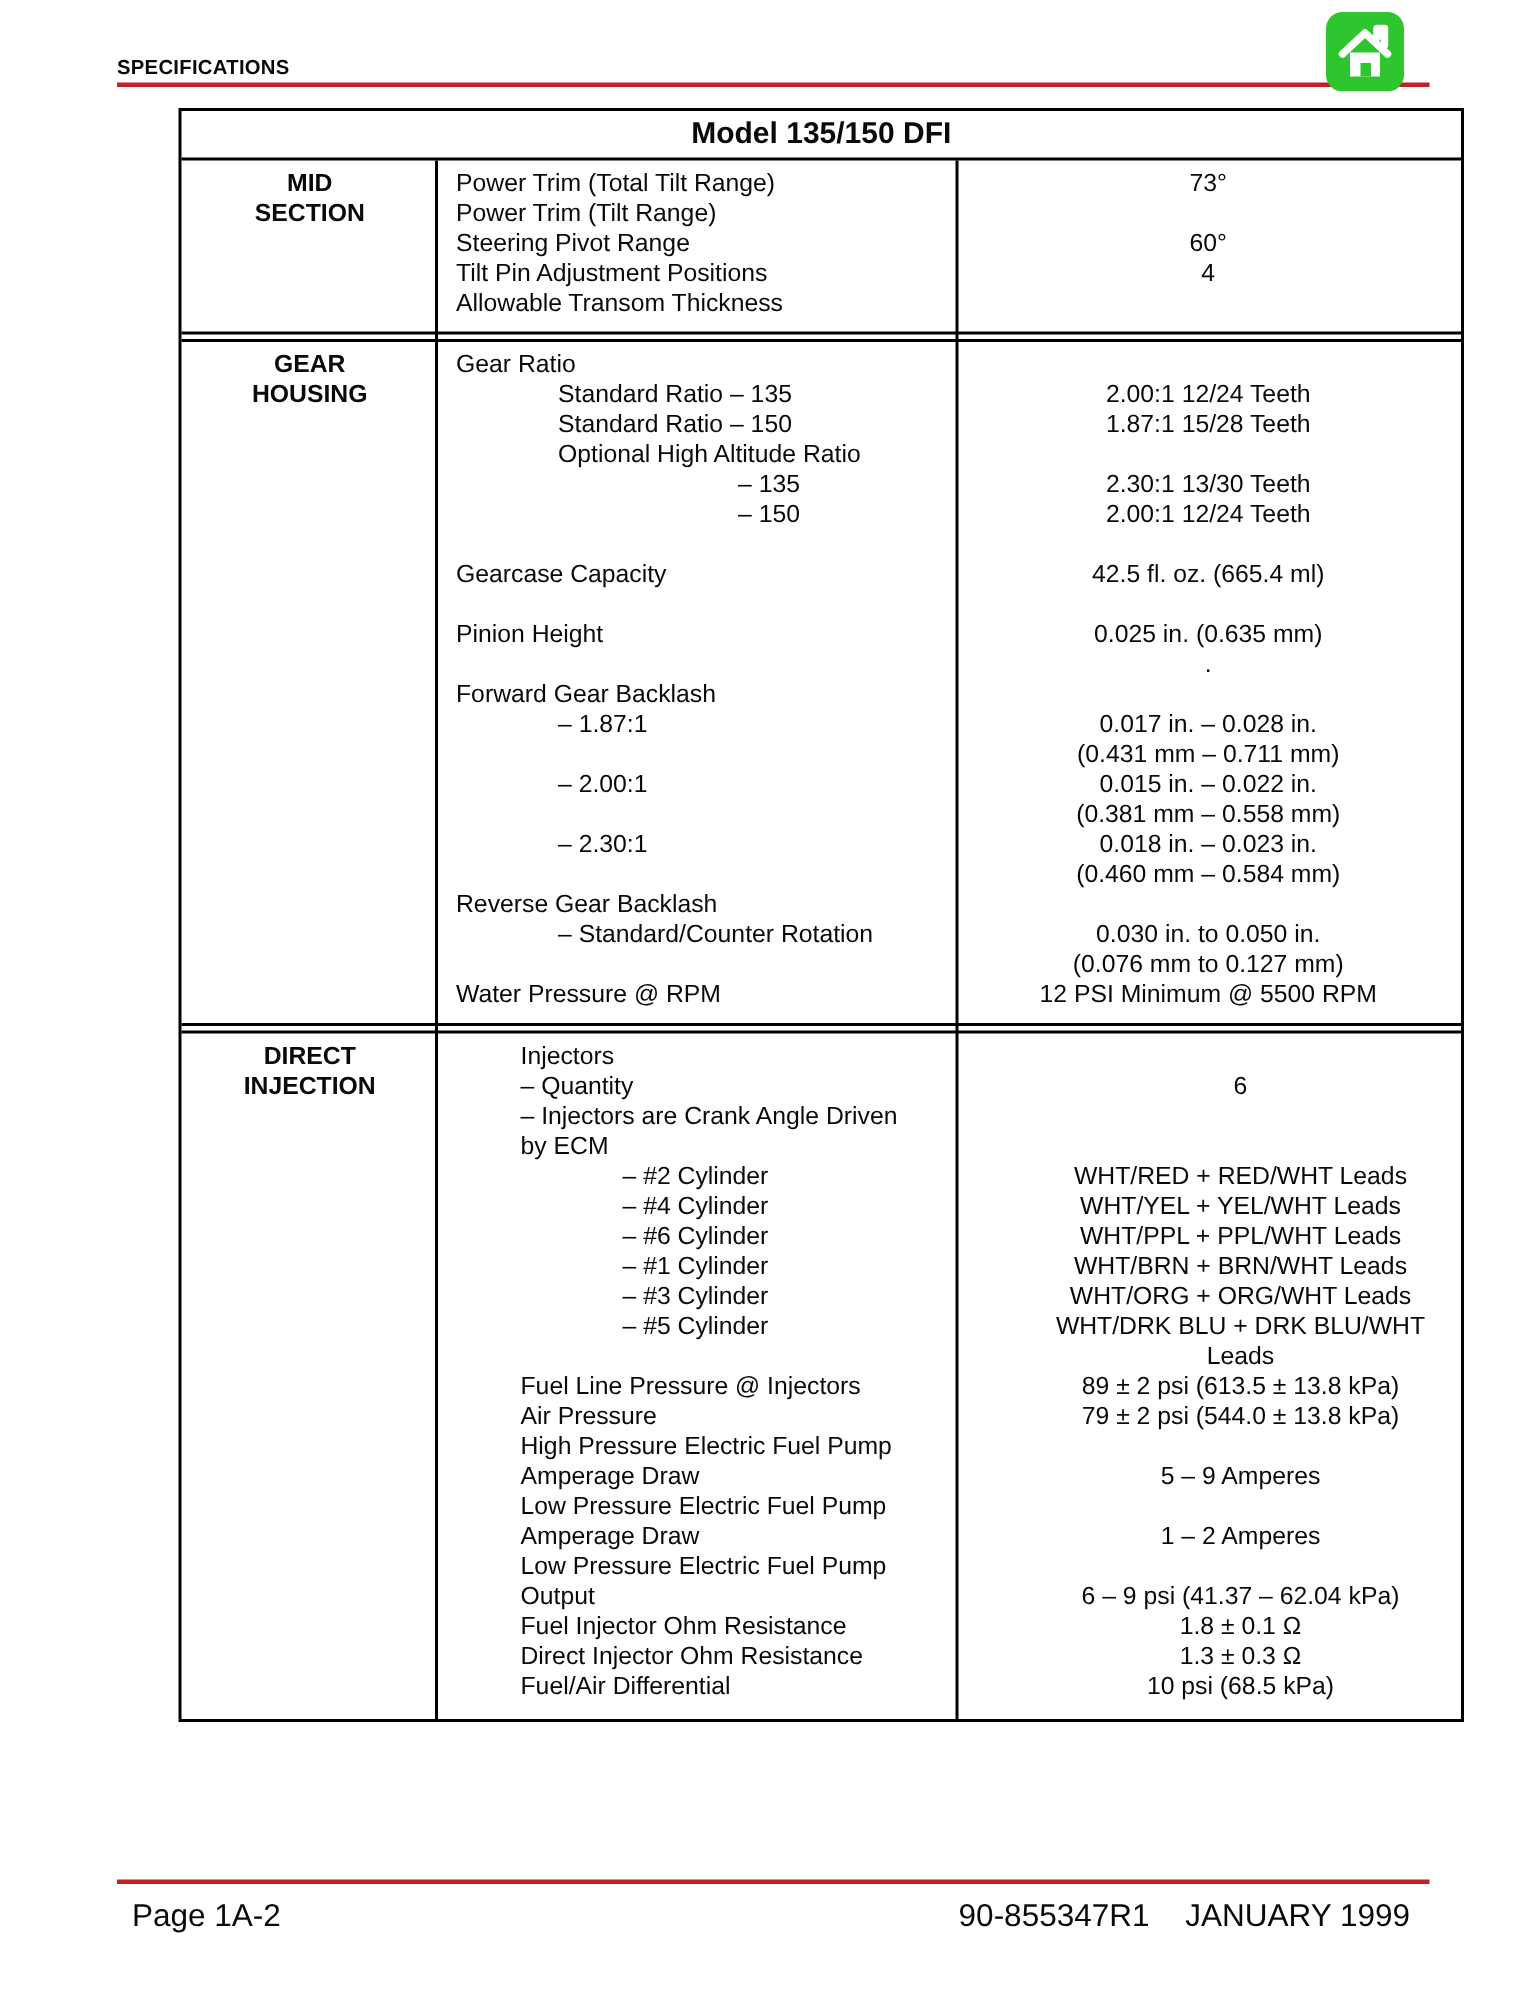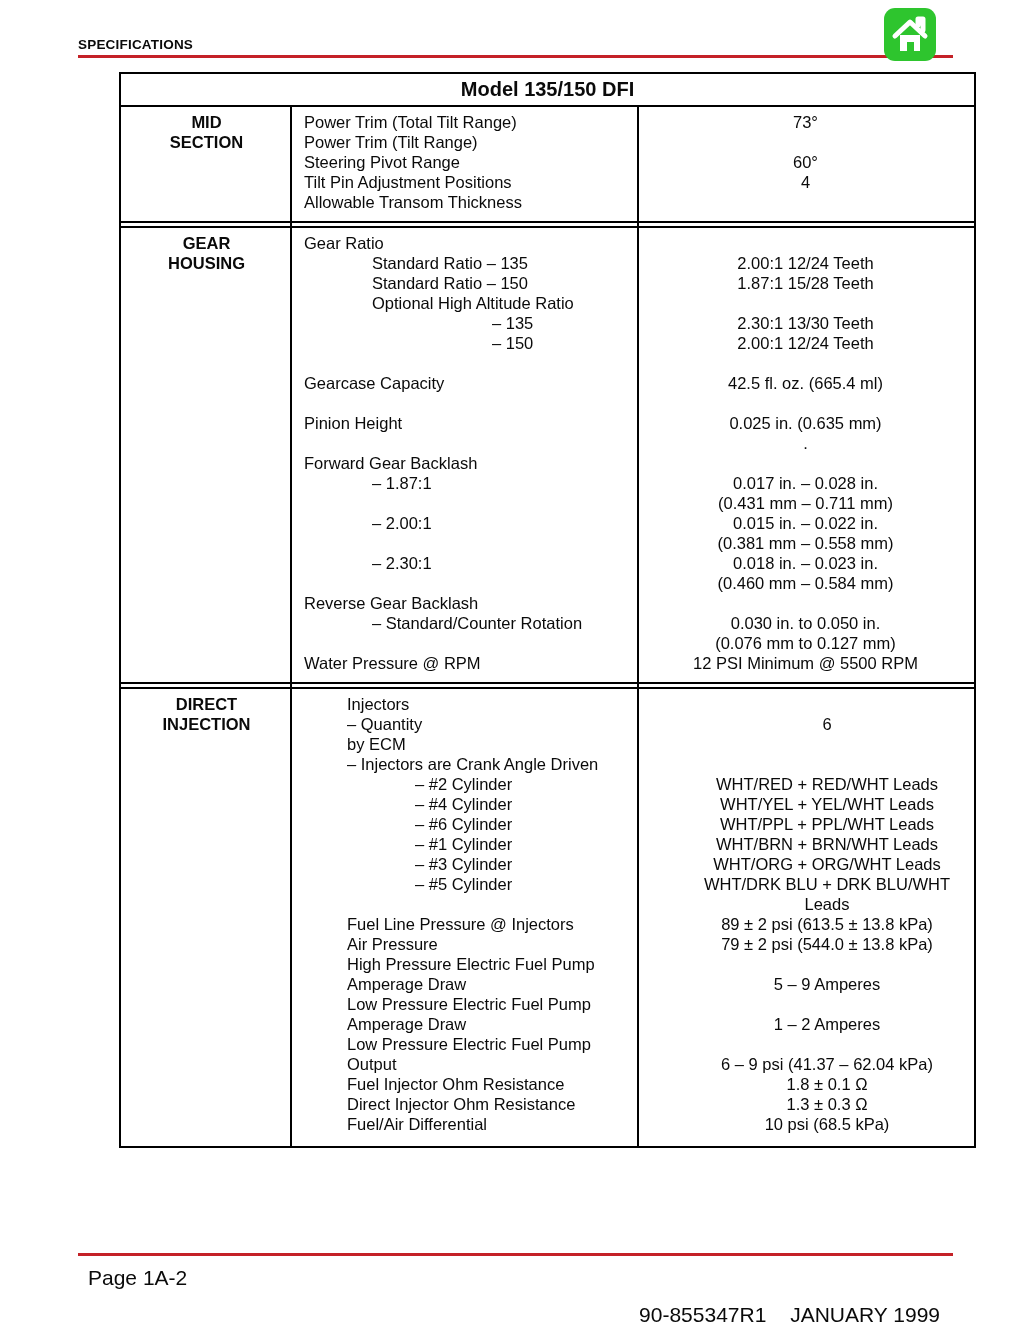--- a/index.html
+++ b/index.html
@@ -81,21 +81,21 @@
     position: absolute; left: 78px; top: 1253px;
     width: 875px; height: 3px; background: #c42127;
   }
   .foot-row {
     position: absolute; left: 88px; top: 1266px;
     width: 852px;
     display: flex; justify-content: space-between;
     font-size: 21px;
   }
   .foot-right span { display: inline-block; }
-  .foot-right .doc-date { margin-left: 18px; margin-top: 37px; }
+  .foot-right .doc-date { margin-left: 18px; }
 </style>
 </head>
 <body>
 
 <div class="page">
 
   <div class="spec-head">SPECIFICATIONS</div>
   <div class="head-rule"></div>
 
   <div class="home-btn">
@@ -248,25 +248,25 @@
           <div class="sec-lines">
             <div class="line">
               <div class="lab">Injectors</div>
               <div class="val"></div>
             </div>
             <div class="line">
               <div class="lab">– Quantity</div>
               <div class="val">6</div>
             </div>
             <div class="line">
+              <div class="lab">– Injectors are Crank Angle Driven</div>
+              <div class="val"></div>
+            </div>
+            <div class="line">
               <div class="lab">by ECM</div>
-              <div class="val"></div>
-            </div>
-            <div class="line">
-              <div class="lab">– Injectors are Crank Angle Driven</div>
               <div class="val"></div>
             </div>
             <div class="line">
               <div class="lab ind1">– #2 Cylinder</div>
               <div class="val">WHT/RED + RED/WHT Leads</div>
             </div>
             <div class="line">
               <div class="lab ind1">– #4 Cylinder</div>
               <div class="val">WHT/YEL + YEL/WHT Leads</div>
             </div>

